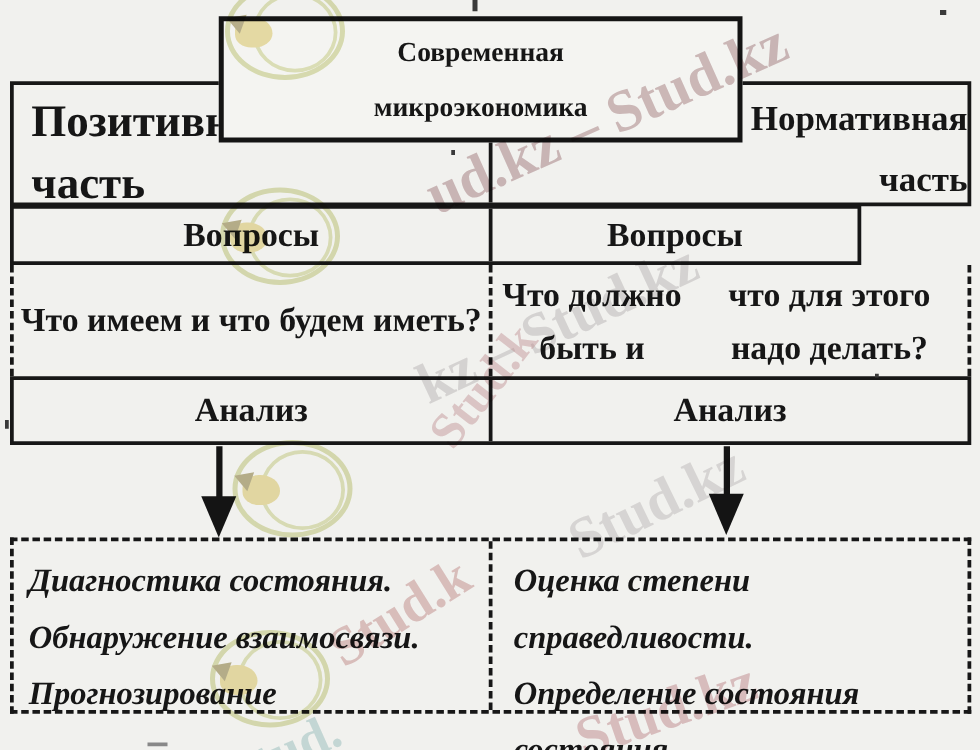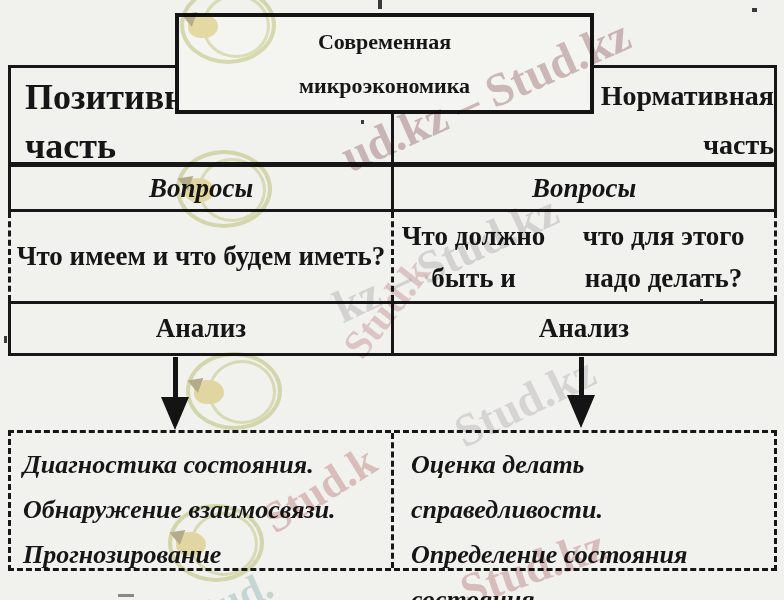--- a/index.html
+++ b/index.html
@@ -20,21 +20,21 @@
   #title-box .title-text{max-width:300px;font-size:22px;line-height:44px;}
 
   
   #header-band{left:8px;top:65px;width:769px;height:100px;border:3px solid #171717;z-index:1;}
   #hdr-left{position:absolute;left:14px;top:5px;width:175px;font-size:36px;line-height:49px;}
   #hdr-right{position:absolute;right:0;top:3px;width:205px;font-size:28px;line-height:49px;text-align:right;}
   #band-divider{position:absolute;left:380px;top:45px;width:3px;height:49px;background:#171717;}
 
   
   .row{display:flex;z-index:1;}
-  #row-questions{left:8px;top:164px;width:769px;height:48px;border:3px solid #171717;font-style:italic;}
+  #row-questions{left:8px;top:164px;width:681px;height:48px;border:3px solid #171717;}
   #row-analysis{left:8px;top:301px;width:769px;height:55px;border:3px solid #171717;}
   .cell-l{width:383px;border-right:3px solid #171717;display:flex;align-items:center;justify-content:center;box-sizing:border-box;font-size:27px;}
   .cell-r{flex:1;display:flex;align-items:center;justify-content:center;font-size:27px;}
 
   #row-open{left:8px;top:212px;width:769px;height:89px;
     border-left:3px dashed #171717;border-right:3px dashed #171717;display:flex;font-family:Liberation Serif, serif;}
   .ocell-l{width:383px;border-right:3px dashed #171717;display:flex;align-items:center;justify-content:center;box-sizing:border-box;font-size:27px;}
   .ocell-r{flex:1;display:flex;flex-direction:row;align-items:center;justify-content:center;font-size:27px;line-height:42px;text-align:center;}
 
   
@@ -120,21 +120,21 @@
   <div class="arrow-shaft" id="arrow-right-shaft"></div>
   <div class="arrow-head" id="arrow-right-head"></div>
 
   <div class="abs" id="bottom-box">
     <div class="bcell-l">
       <div>Диагностика состояния.</div>
       <div>Обнаружение взаимосвязи.</div>
       <div>Прогнозирование</div>
     </div>
     <div class="bcell-r">
-      <div>Оценка делать справедливости.</div>
+      <div>Оценка степени справедливости.</div>
       <div>Определение состояния</div>
       <div>состояния</div>
     </div>
   </div>
 
   <div class="speck" id="sp1"></div>
   <div class="speck" id="sp2"></div>
   <div class="speck" id="sp3"></div>
   <div class="speck" id="sp4"></div>
   <div class="speck" id="sp5"></div>

